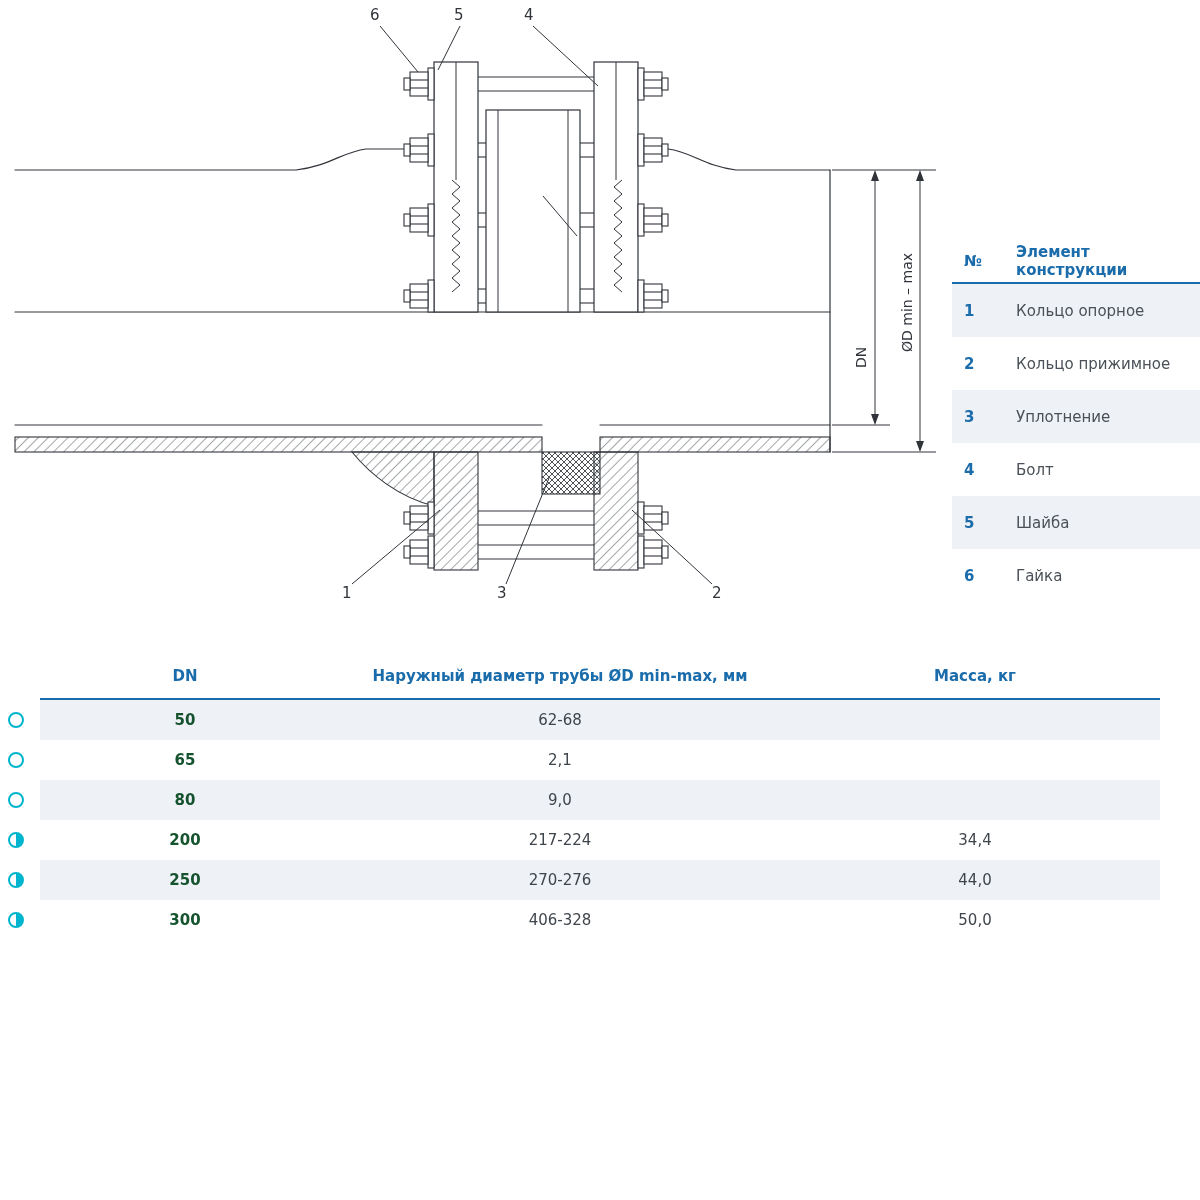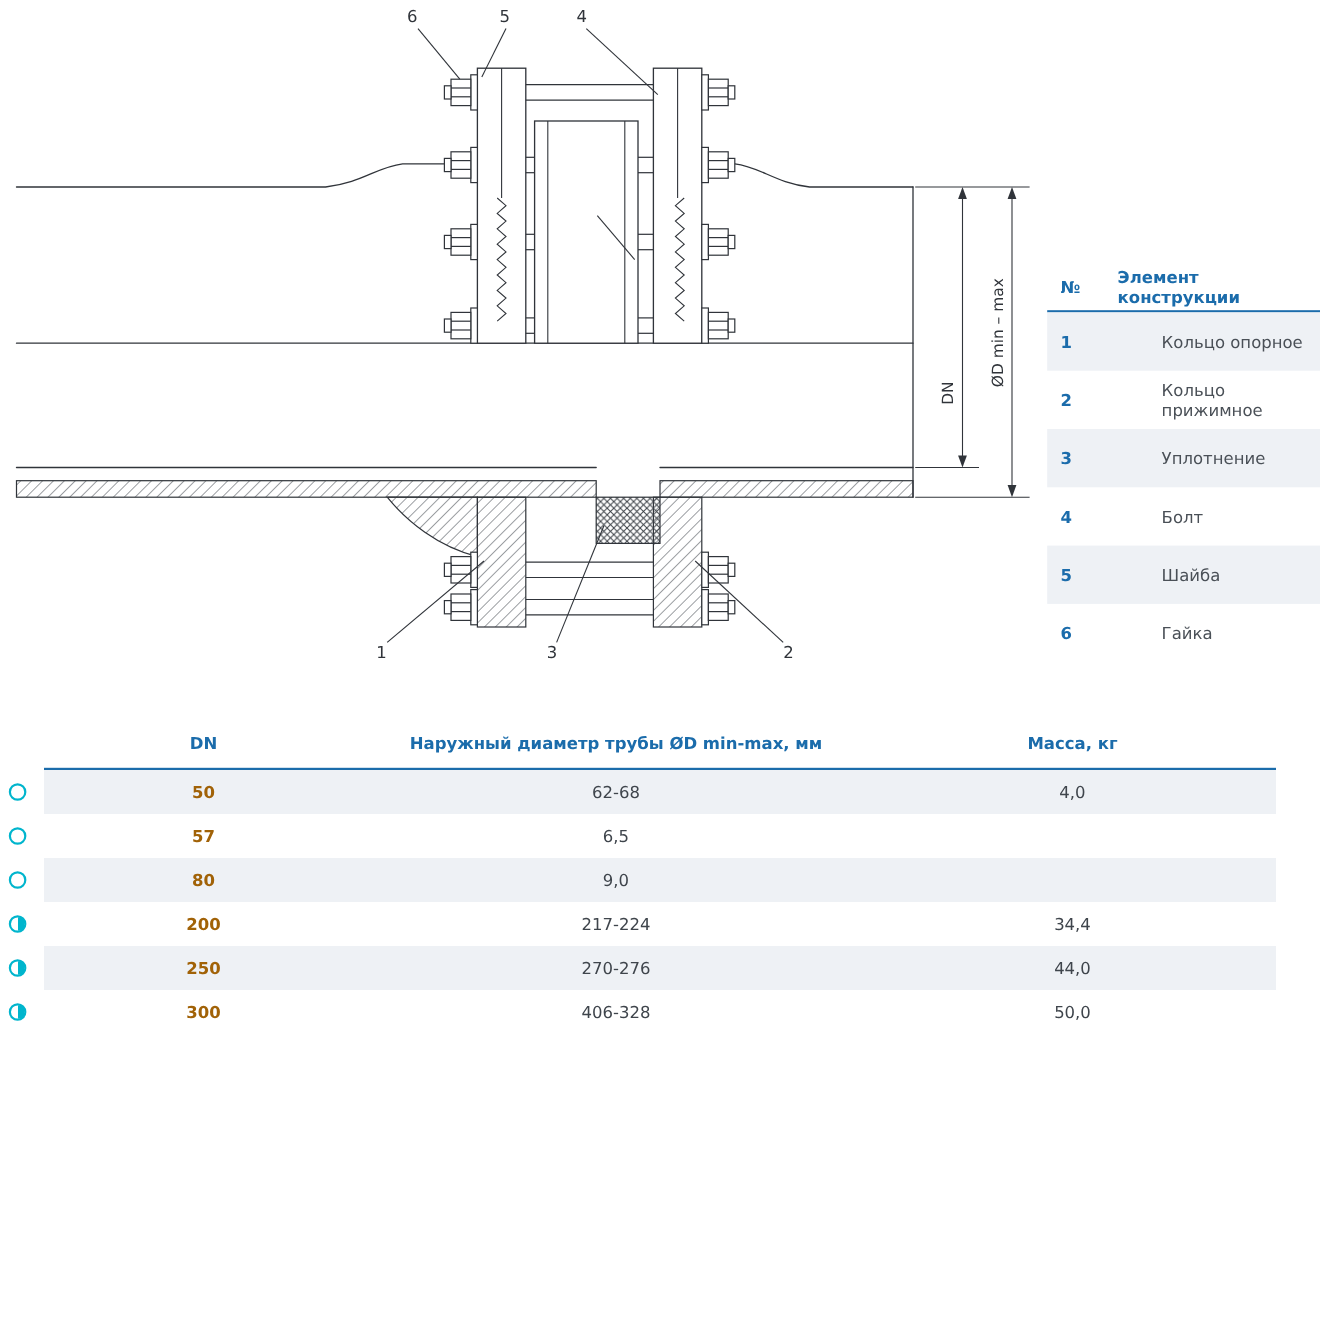--- a/index.html
+++ b/index.html
@@ -12,34 +12,34 @@
 
   
   .legend{position:absolute;left:952px;top:240px;width:248px;font-size:15px;}
   .legend-head{display:grid;grid-template-columns:52px 1fr;align-items:center;height:44px;
     border-bottom:2px solid #1b6cab;padding-left:12px;box-sizing:border-box;
     color:#1b6cab;font-weight:bold;}
   .legend-row{display:grid;grid-template-columns:52px 1fr;align-items:center;height:53px;
     padding-left:12px;box-sizing:border-box;}
   .legend-rows .legend-row:nth-child(odd){background:#eef1f5;}
   .legend-num{color:#1b6cab;font-weight:bold;}
-  .legend-name{color:#4a5057;margin-left:40px;}
+  .legend-name{color:#4a5057;}
 
   
   .spec{position:absolute;left:0;top:654px;width:1200px;font-size:15px;}
   .spec-head{display:flex;height:44px;align-items:center;}
   .spacer{width:40px;flex:none;}
   .cols{flex:1;margin-right:40px;display:grid;grid-template-columns:290px 460px 1fr;
     align-items:center;text-align:center;height:100%;}
   .spec-head .cols{color:#1b6cab;font-weight:bold;}
   .spec-divider{margin:0 40px;border-bottom:2px solid #1b6cab;}
   .spec-row{display:flex;height:40px;align-items:stretch;}
   .marker-cell{width:40px;flex:none;display:flex;align-items:center;padding-left:8px;box-sizing:border-box;}
   .spec-rows .spec-row:nth-child(odd) .cols{background:#eef1f5;}
-  .dn-val{color:#a16207;font-weight:bold;}
+  .dn-val{color:#14532d;font-weight:bold;}
   .marker{width:12px;height:12px;border:2px solid #00b5cd;border-radius:50%;}
   .marker[data-variant="half"]{background:linear-gradient(90deg,transparent 50%,#00b5cd 50%);}
 </style>
 </head>
 <body>
 
 <div class="drawing-wrap">
 <svg width="945" height="630" viewBox="0 0 945 630">
   <defs>
     <pattern id="hatch" width="7" height="7" patternUnits="userSpaceOnUse" patternTransform="rotate(45)">
@@ -206,30 +206,29 @@
   </div>
   <div class="spec-divider"></div>
   <div class="spec-rows">
     <div class="spec-row">
       <div class="marker-cell">
           <span class="marker" data-variant="open"></span>
         </div>
       <div class="cols">
         <span class="dn-val">50</span>
         <span>62-68</span>
-        <span>4,0</span>
       </div>
     </div>
     <div class="spec-row">
       <div class="marker-cell">
           <span class="marker" data-variant="open"></span>
         </div>
       <div class="cols">
-        <span class="dn-val">57</span>
-        <span>6,5</span>
+        <span class="dn-val">65</span>
+        <span>2,1</span>
       </div>
     </div>
     <div class="spec-row">
       <div class="marker-cell">
           <span class="marker" data-variant="open"></span>
         </div>
       <div class="cols">
         <span class="dn-val">80</span>
         <span>9,0</span>
       </div>

